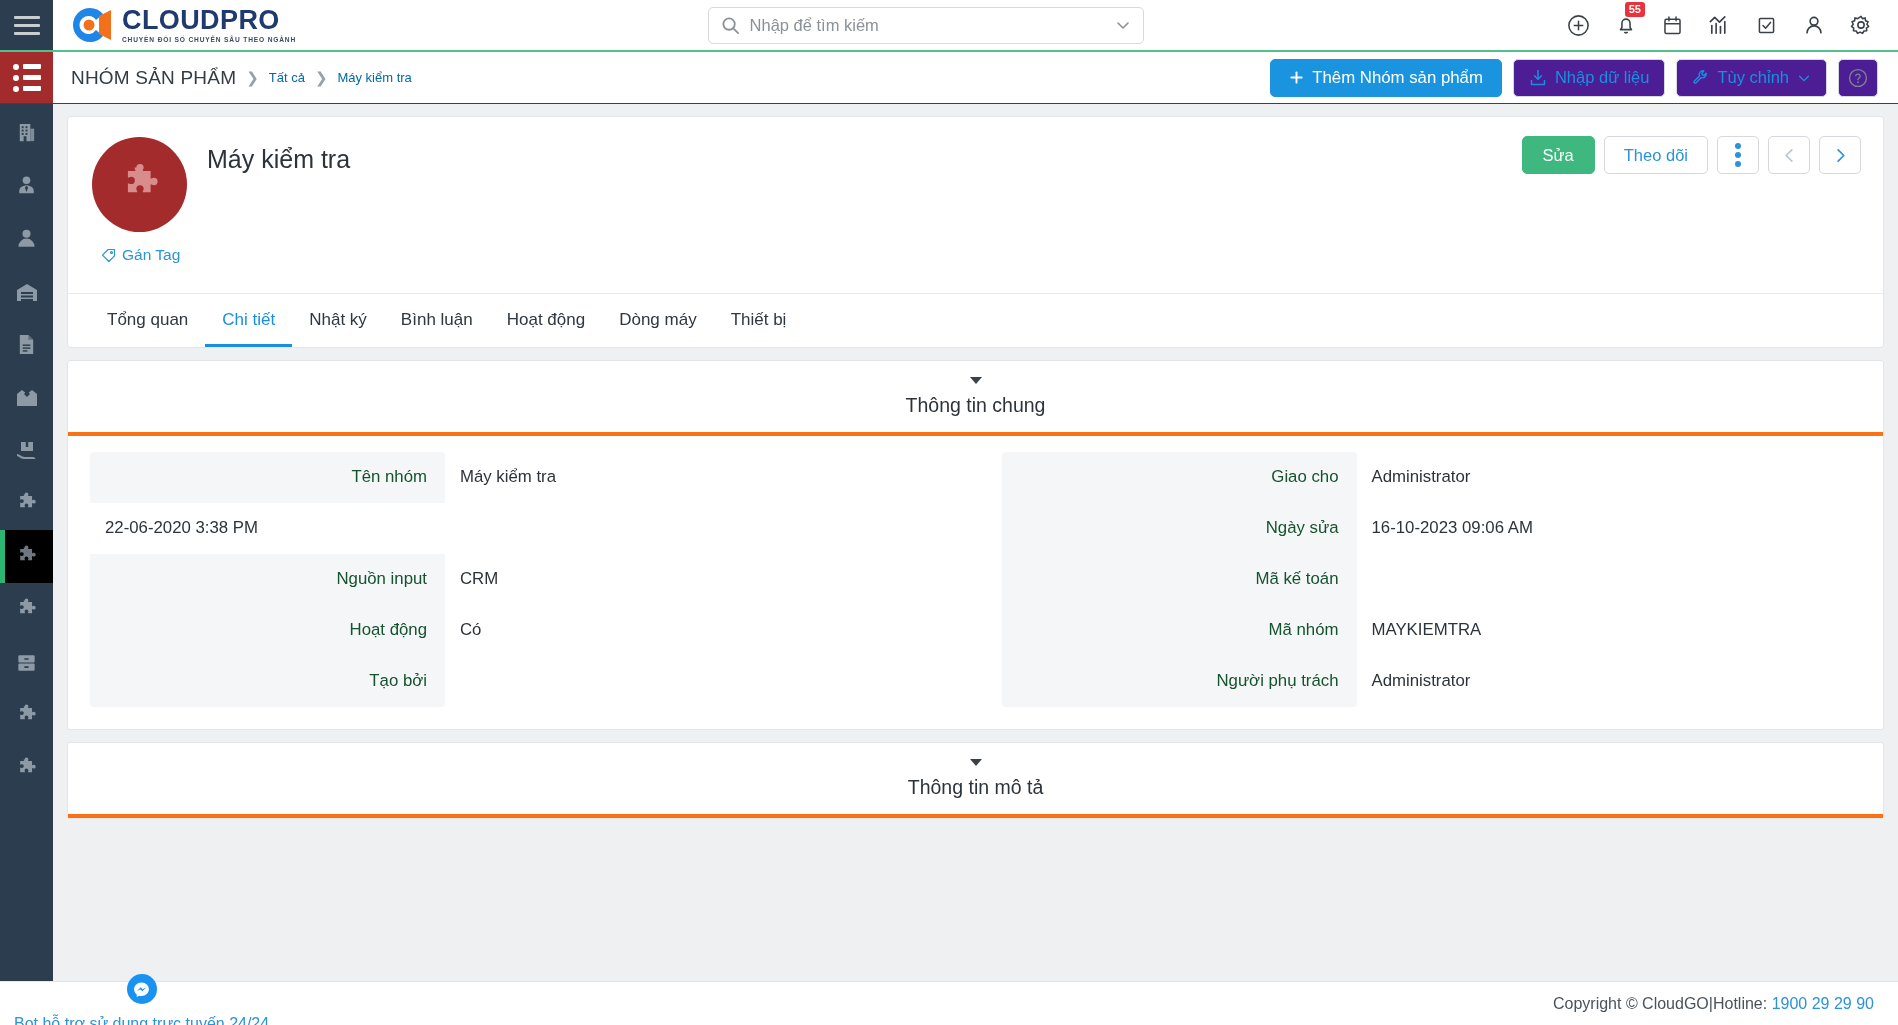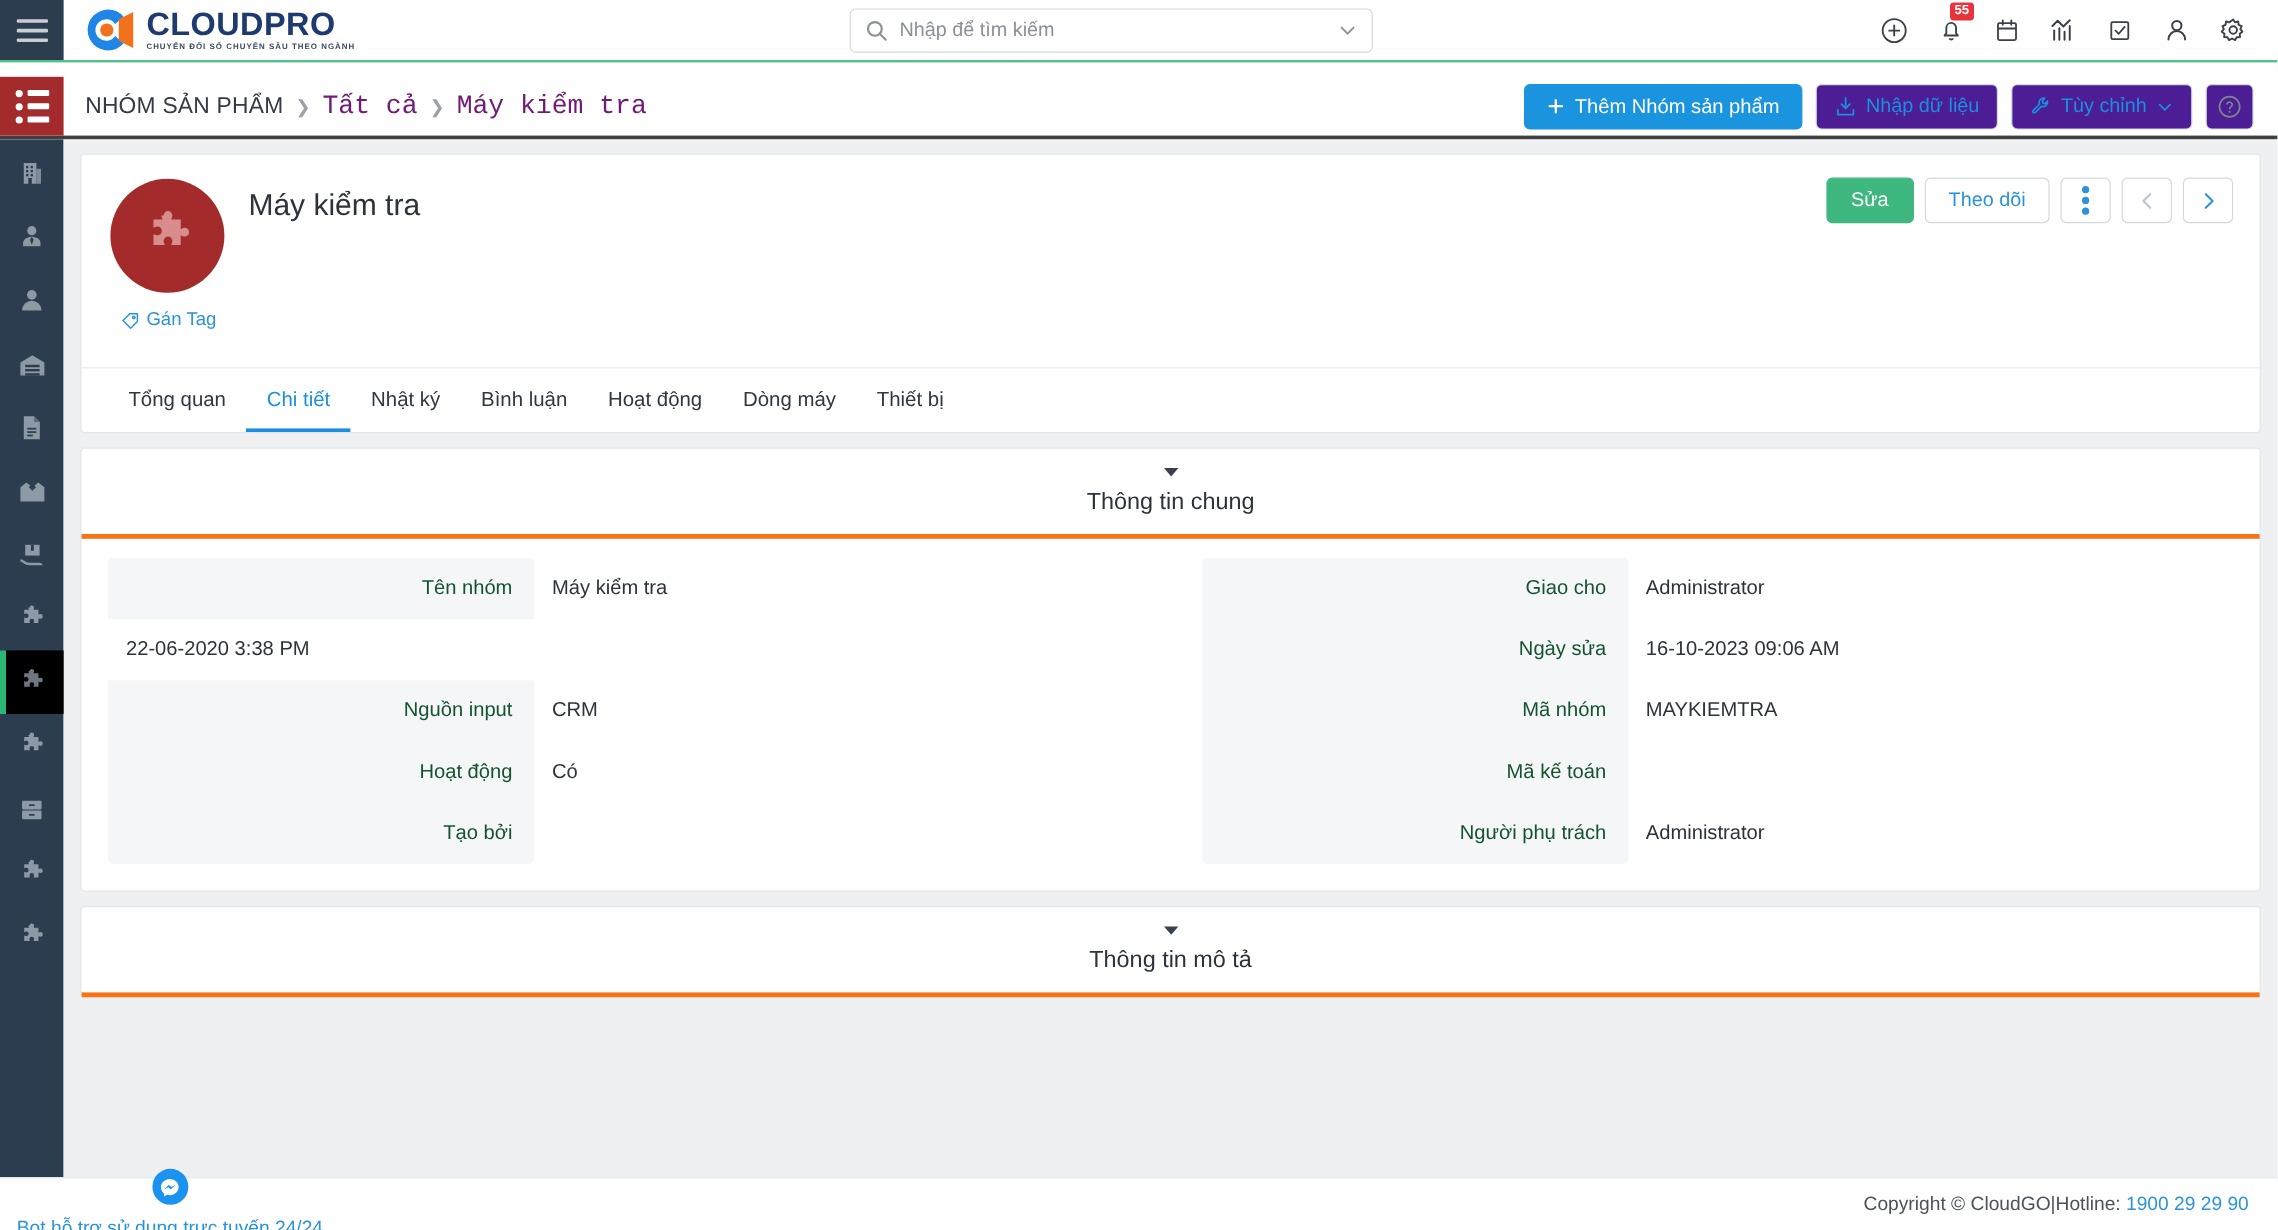--- a/index.html
+++ b/index.html
@@ -29,32 +29,32 @@
   .searchbox .placeholder { flex: 1; color: #8b9199; font-size: 16.5px; }
 
   .top-icons { display: flex; align-items: center; gap: 0; padding-right: 14px; }
   .top-icon { width: 47px; height: 52px; display: flex; align-items: center;
               justify-content: center; position: relative; cursor: pointer; }
   .badge { position: absolute; top: 3px; right: 4px; background: #e8323c; color: #fff;
            font-size: 11px; font-weight: bold; border-radius: 3px; padding: 1px 4px 2px; line-height: 1.1; }
 
   
   .actionbar { height: 52px; flex: 0 0 52px; background: #fff; display: flex; align-items: center;
-               border-bottom: 3px solid #404040; position: relative; z-index: 4; margin-top: 12px; }
+               border-bottom: 1px solid #404040; position: relative; z-index: 4; }
   .ab-left { width: 53px; height: 100%; background: #a32b2b; display: flex; align-items: center;
              justify-content: center; }
   .listicon { width: 28px; display: flex; flex-direction: column; gap: 5px; }
   .listicon .row { display: flex; align-items: center; gap: 4px; }
   .listicon .dot { width: 6px; height: 6px; border-radius: 50%; background: #fff; flex: 0 0 6px; }
   .listicon .bar { height: 5px; background: #fff; flex: 1; border-radius: 1px; }
 
   .breadcrumb { display: flex; align-items: center; gap: 10px; padding-left: 18px; }
   .bc-main { font-size: 19px; color: #333b44; letter-spacing: .2px; }
   .bc-sep { color: #9aa0a7; font-size: 15px; }
-  .bc-item { font-size: 22px; color: #701a75; font-family: Liberation Mono, monospace; }
+  .bc-item { font-size: 13px; color: #0369a1; }
 
   .ab-right { margin-left: auto; display: flex; align-items: center; gap: 11px; padding-right: 20px; }
   .btn { height: 38px; border-radius: 5px; display: inline-flex; align-items: center; gap: 8px;
          padding: 0 15px; font-size: 16.5px; cursor: pointer; border: 1px solid #d5d9de; background: #4c1d95; color: #1a8fe0; white-space: nowrap; }
   .btn.primary { background: #1a94de; border-color: #1a94de; color: #fff; font-size: 16.8px; padding: 0 18px; }
   .btn.icon-only { width: 40px; padding: 0; justify-content: center; color: #6d7681; }
 
   
   .body-wrap { flex: 1; display: flex; min-height: 0; }
   .sidebar { width: 53px; background: #2b3d4f; display: flex; flex-direction: column;
@@ -481,26 +481,26 @@
           <div class="fcol">
             <div class="frow">
               <div class="flabel">Giao cho</div>
               <div class="fval">Administrator</div>
             </div>
             <div class="frow">
               <div class="flabel">Ngày sửa</div>
               <div class="fval">16-10-2023 09:06 AM</div>
             </div>
             <div class="frow">
+              <div class="flabel">Mã kế toán</div>
+              <div class="fval"></div>
+            </div>
+            <div class="frow">
               <div class="flabel">Mã nhóm</div>
               <div class="fval">MAYKIEMTRA</div>
-            </div>
-            <div class="frow">
-              <div class="flabel">Mã kế toán</div>
-              <div class="fval"></div>
             </div>
             <div class="frow">
               <div class="flabel">Người phụ trách</div>
               <div class="fval">Administrator</div>
             </div>
           </div>
         </div>
       </div>
 
       <div class="section">

